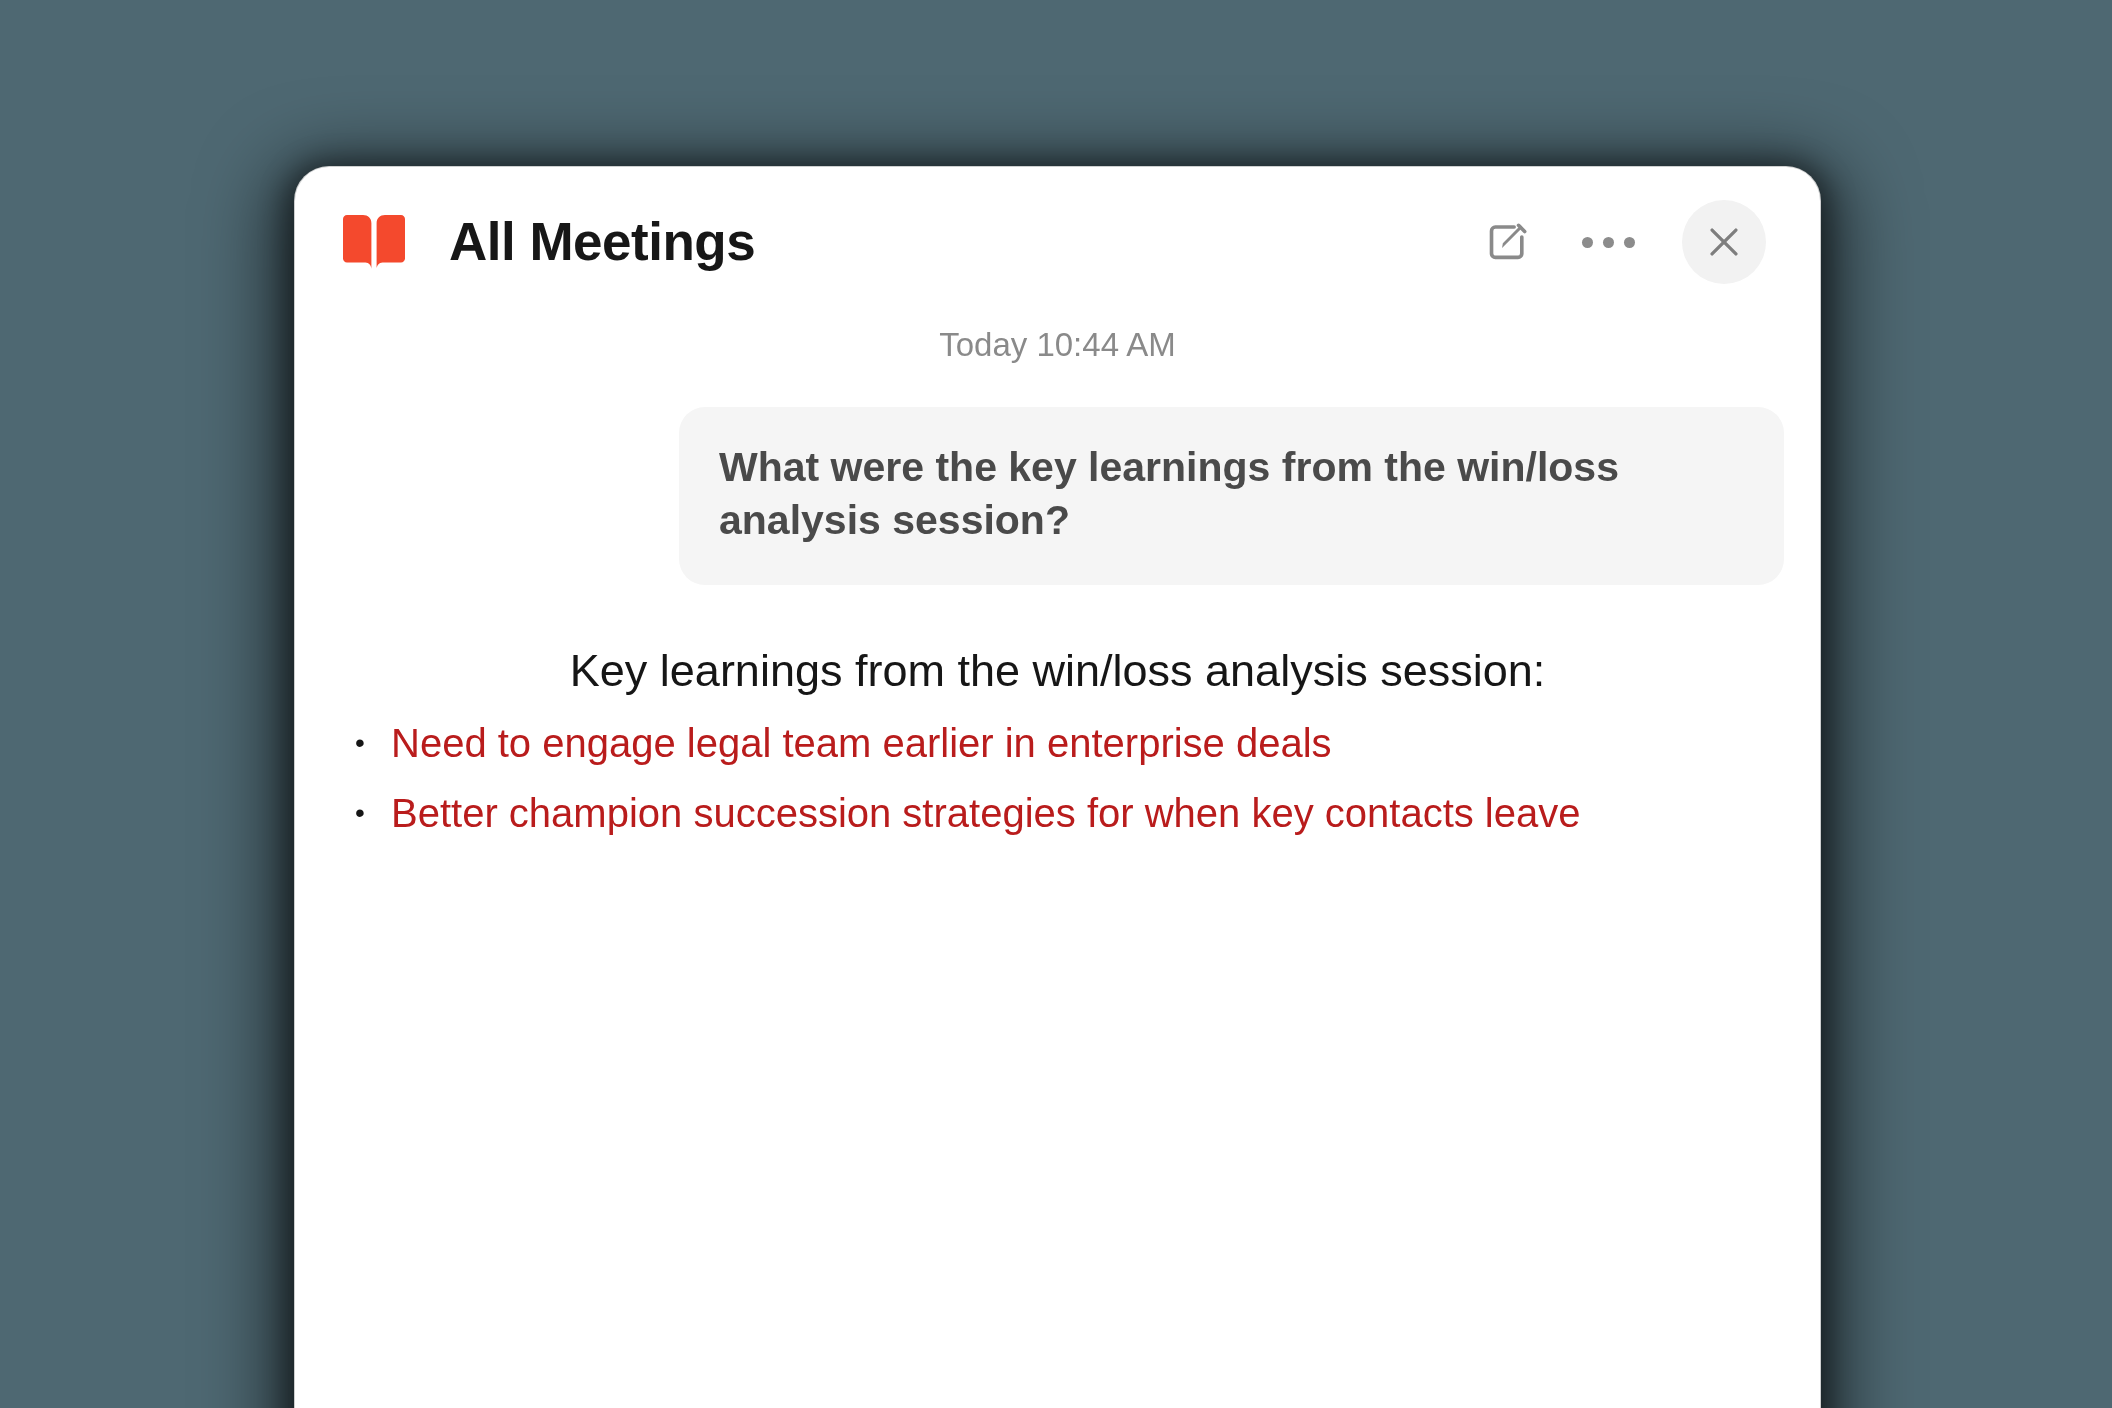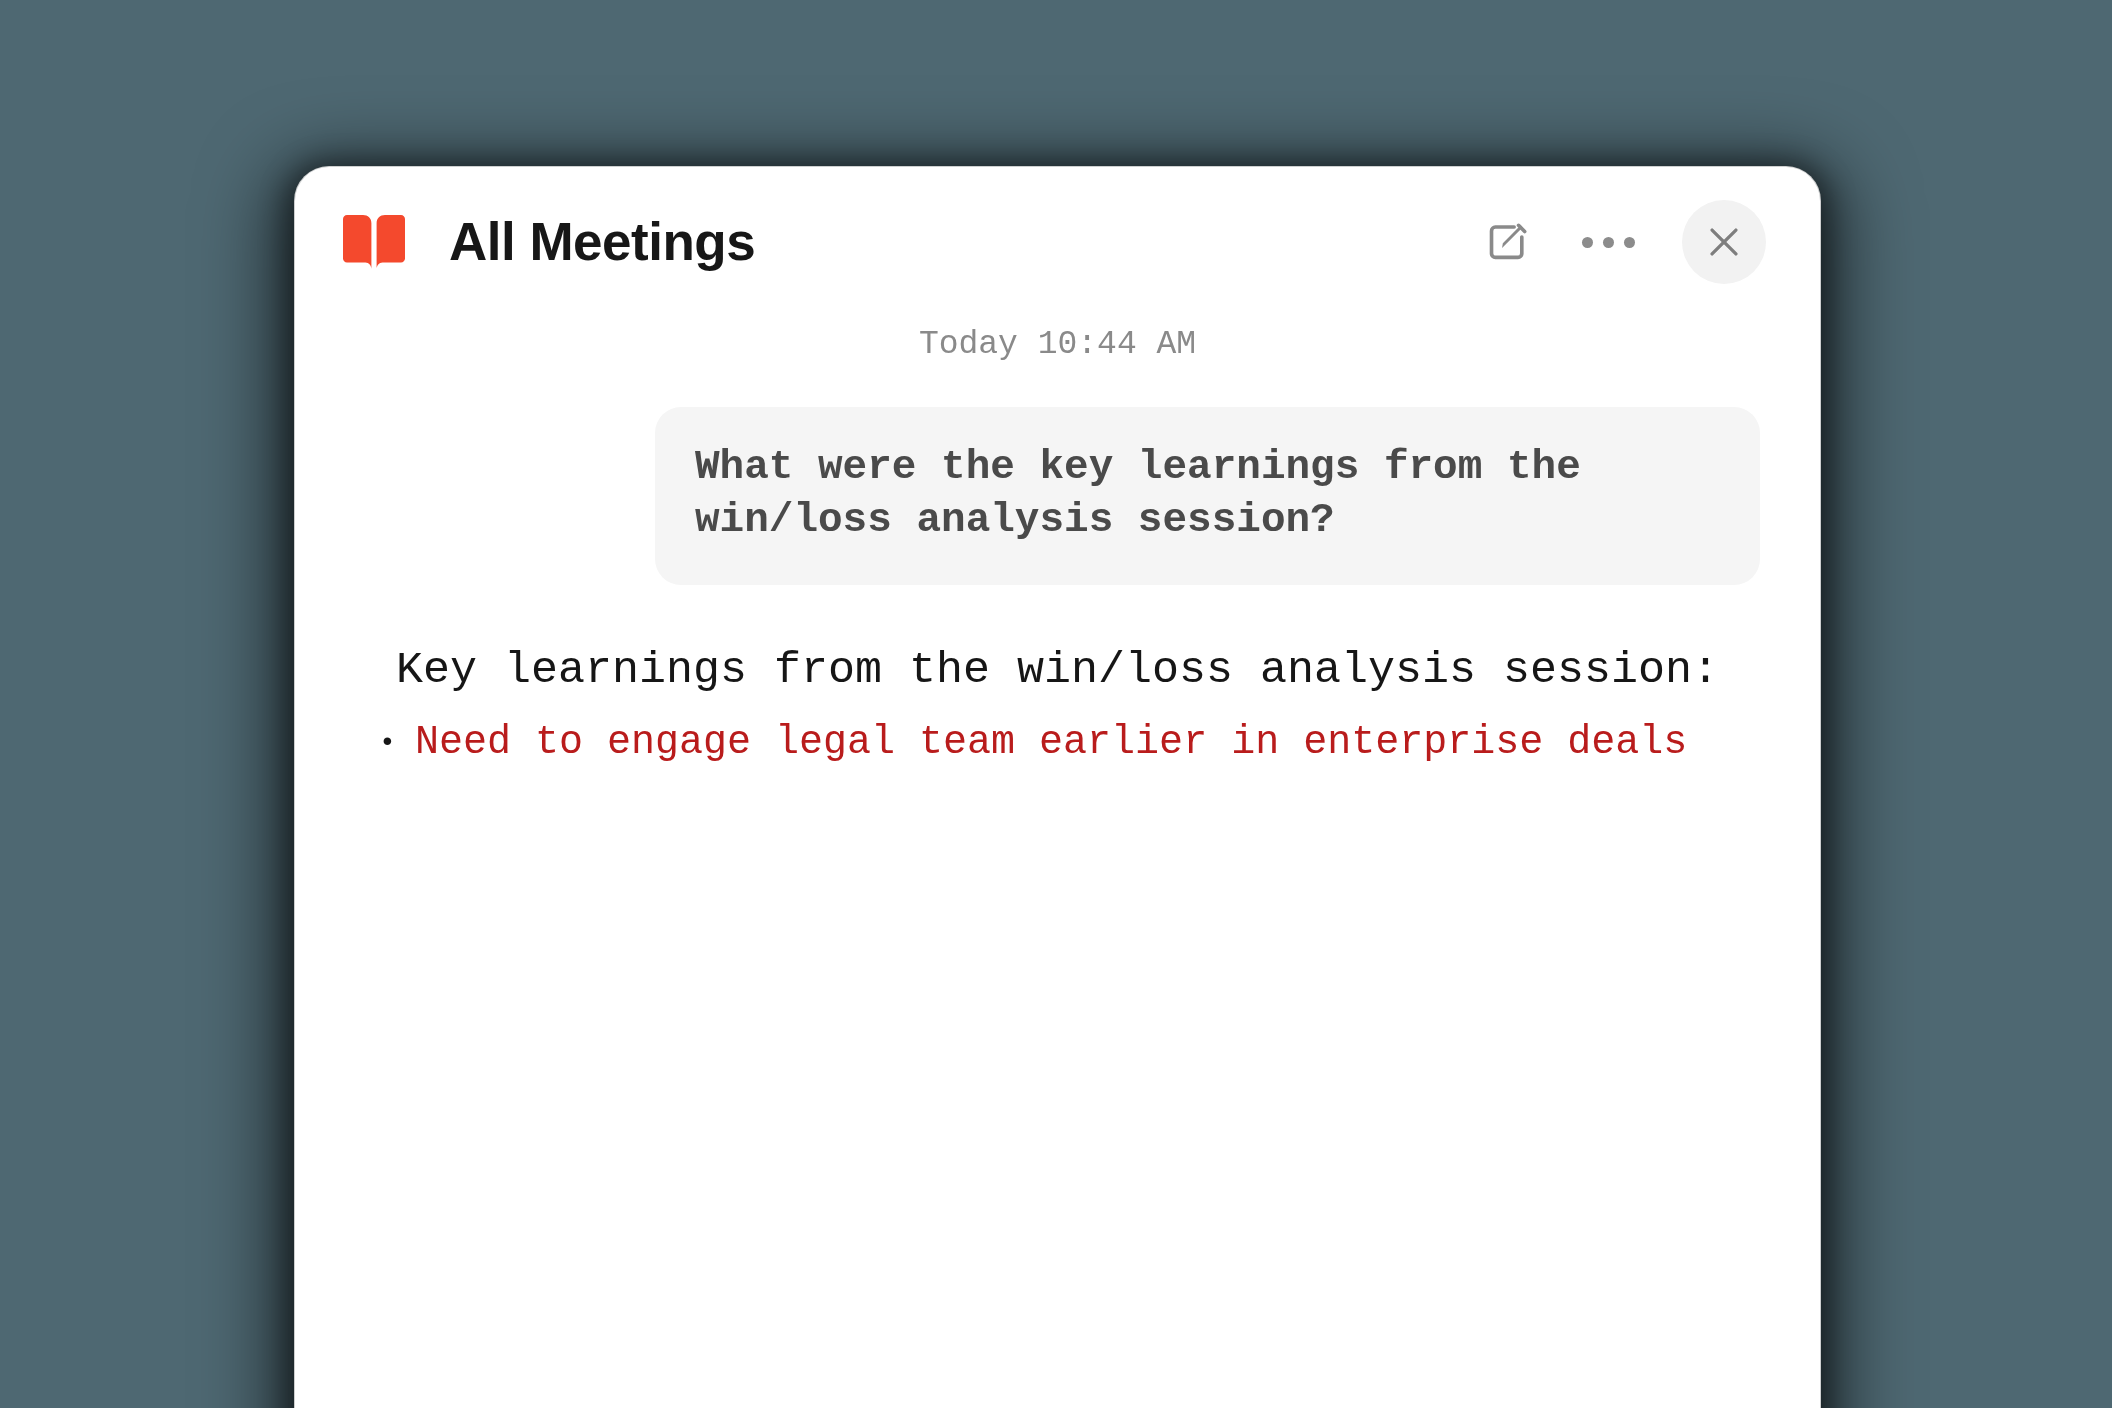--- a/index.html
+++ b/index.html
@@ -105,22 +105,21 @@
   }
   .icon-btn.close-btn {
     width: 84px;
     height: 84px;
     background: #f2f2f2;
     margin-left: 8px;
   }
 
   
   .conversation {
-    padding: 0 60px;
-    font-family: Liberation Mono, monospace;
+    padding: 0 36px;
   }
   .timestamp {
     text-align: center;
     color: #8a8a8a;
     font-size: 33px;
     margin-top: 8px;
     line-height: 1.2;
   }
 
   .user-bubble-row {
@@ -246,18 +245,19 @@
     <div class="user-bubble-row">
       <div class="user-bubble">
         <p>What were the key learnings from the win/loss analysis session?</p>
       </div>
     </div>
 
     <div class="answer">
       <p class="answer-intro">Key learnings from the win/loss analysis session:</p>
       <ul class="answer-list">
         <li>Need to engage legal team earlier in enterprise deals</li>
+        <li>Better champion succession strategies for when key contacts leave</li>
       </ul>
     </div>
 
 
   </div>
 </div>
 
 </body></html>

